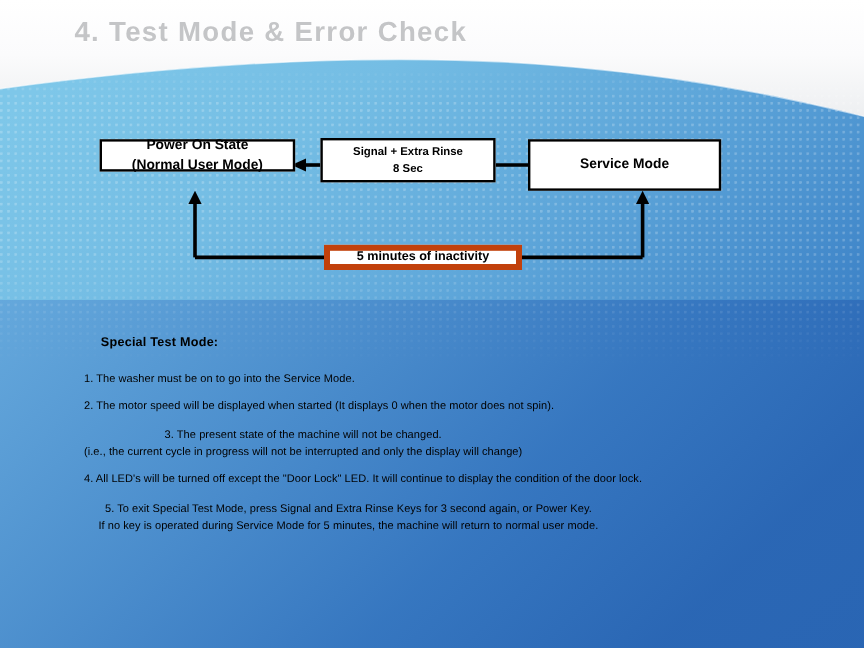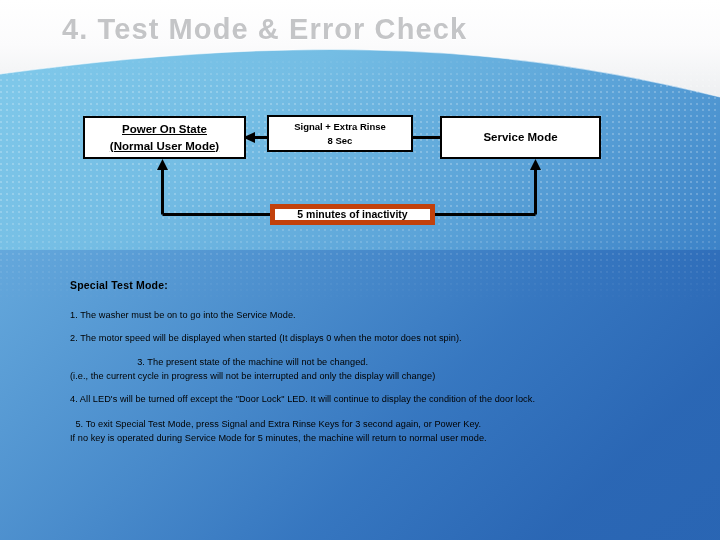--- a/index.html
+++ b/index.html
@@ -39,21 +39,21 @@
     background-size: 6px 6px;
     pointer-events: none;
     -webkit-mask-image: linear-gradient(180deg, rgba(0,0,0,0) 0px, rgba(0,0,0,1) 30px, rgba(0,0,0,1) 150px, rgba(0,0,0,0) 250px);
             mask-image: linear-gradient(180deg, rgba(0,0,0,0) 0px, rgba(0,0,0,1) 30px, rgba(0,0,0,1) 150px, rgba(0,0,0,0) 250px);
   }
 
   
   .slide-title {
     position: absolute;
     left: 62px; top: 13px;
-    font-size: 29px;
+    font-size: 23px;
     font-weight: bold;
     letter-spacing: 1.1px;
     color: #c4c5c7;
     text-shadow: 0 1px 0 #ffffff;
     white-space: nowrap;
   }
   .section-title {
     position: absolute;
     left: 31px; top: 78px;
     font-size: 15px;
@@ -78,23 +78,22 @@
     flex-direction: column;
     align-items: center;
     justify-content: center;
     color: #000000;
     font-weight: bold;
     text-align: center;
     line-height: 1.45;
   }
   #node-power {
     left: 83px; top: 116px;
-    width: 163px; height: 43px;
+    width: 163px; height: 27px;
     font-size: 11.5px;
-    text-decoration: underline;
   }
   #node-trigger {
     left: 267px; top: 115px;
     width: 146px; height: 37px;
     font-size: 9.5px;
     font-weight: bold;
   }
   #node-service {
     left: 440px; top: 116px;
     width: 161px; height: 43px;
@@ -103,41 +102,41 @@
   #node-timeout {
     left: 270px; top: 204px;
     width: 165px; height: 21px;
     font-size: 10.5px;
     border: 5px solid #c2410c;
   }
 
   
   .body-head {
     position: absolute;
-    left: 70px; top: 279px;
+    left: 84px; top: 279px;
     font-size: 10.5px;
     font-weight: bold;
     color: #000000;
     letter-spacing: 0.2px;
   }
   .para {
     position: absolute;
     left: 70px;
     font-size: 9.2px;
     color: #000000;
     line-height: 1.55;
     white-space: pre-line;
     letter-spacing: 0.05px;
     text-align: center;
   }
   #para-1 { top: 308px; }
   #para-2 { top: 331px; }
   #para-3 { top: 355px; }
   #para-4 { top: 392px; }
-  #para-5 { top: 417px; }
+  #para-5 { top: 417px; margin-left: 12px; }
 </style>
 </head>
 <body>
 
 <div id="slide">
 
   <div class="bg-top"></div>
 
   <div class="bg-blue">
     <svg width="720" height="540" viewBox="0 0 720 540" xmlns="http://www.w3.org/2000/svg">

